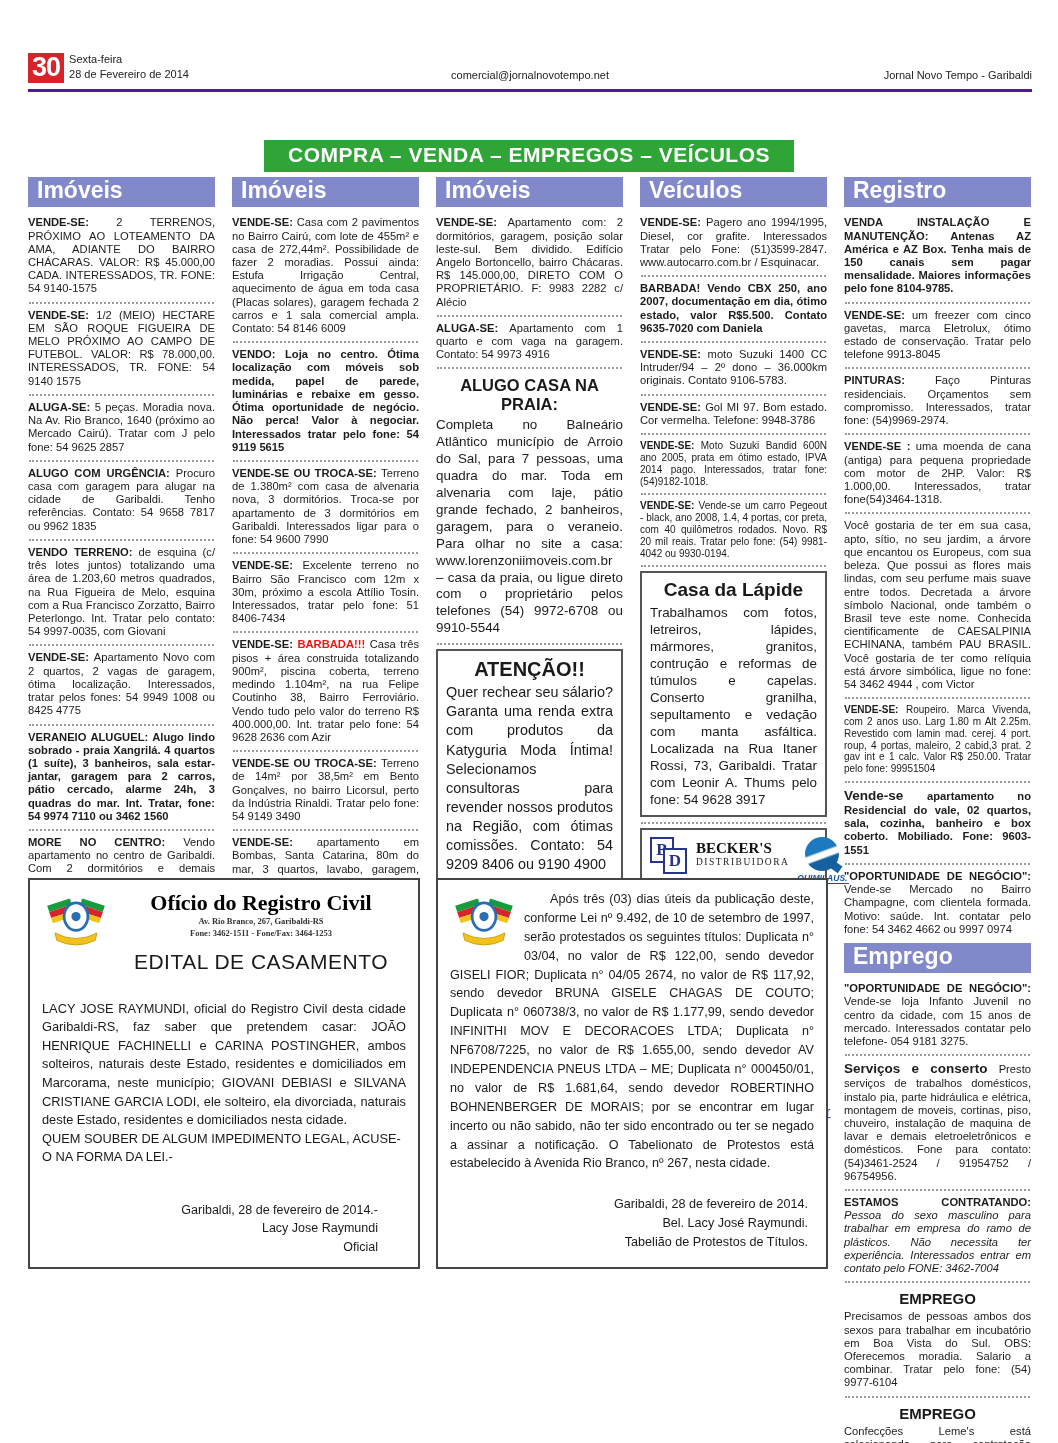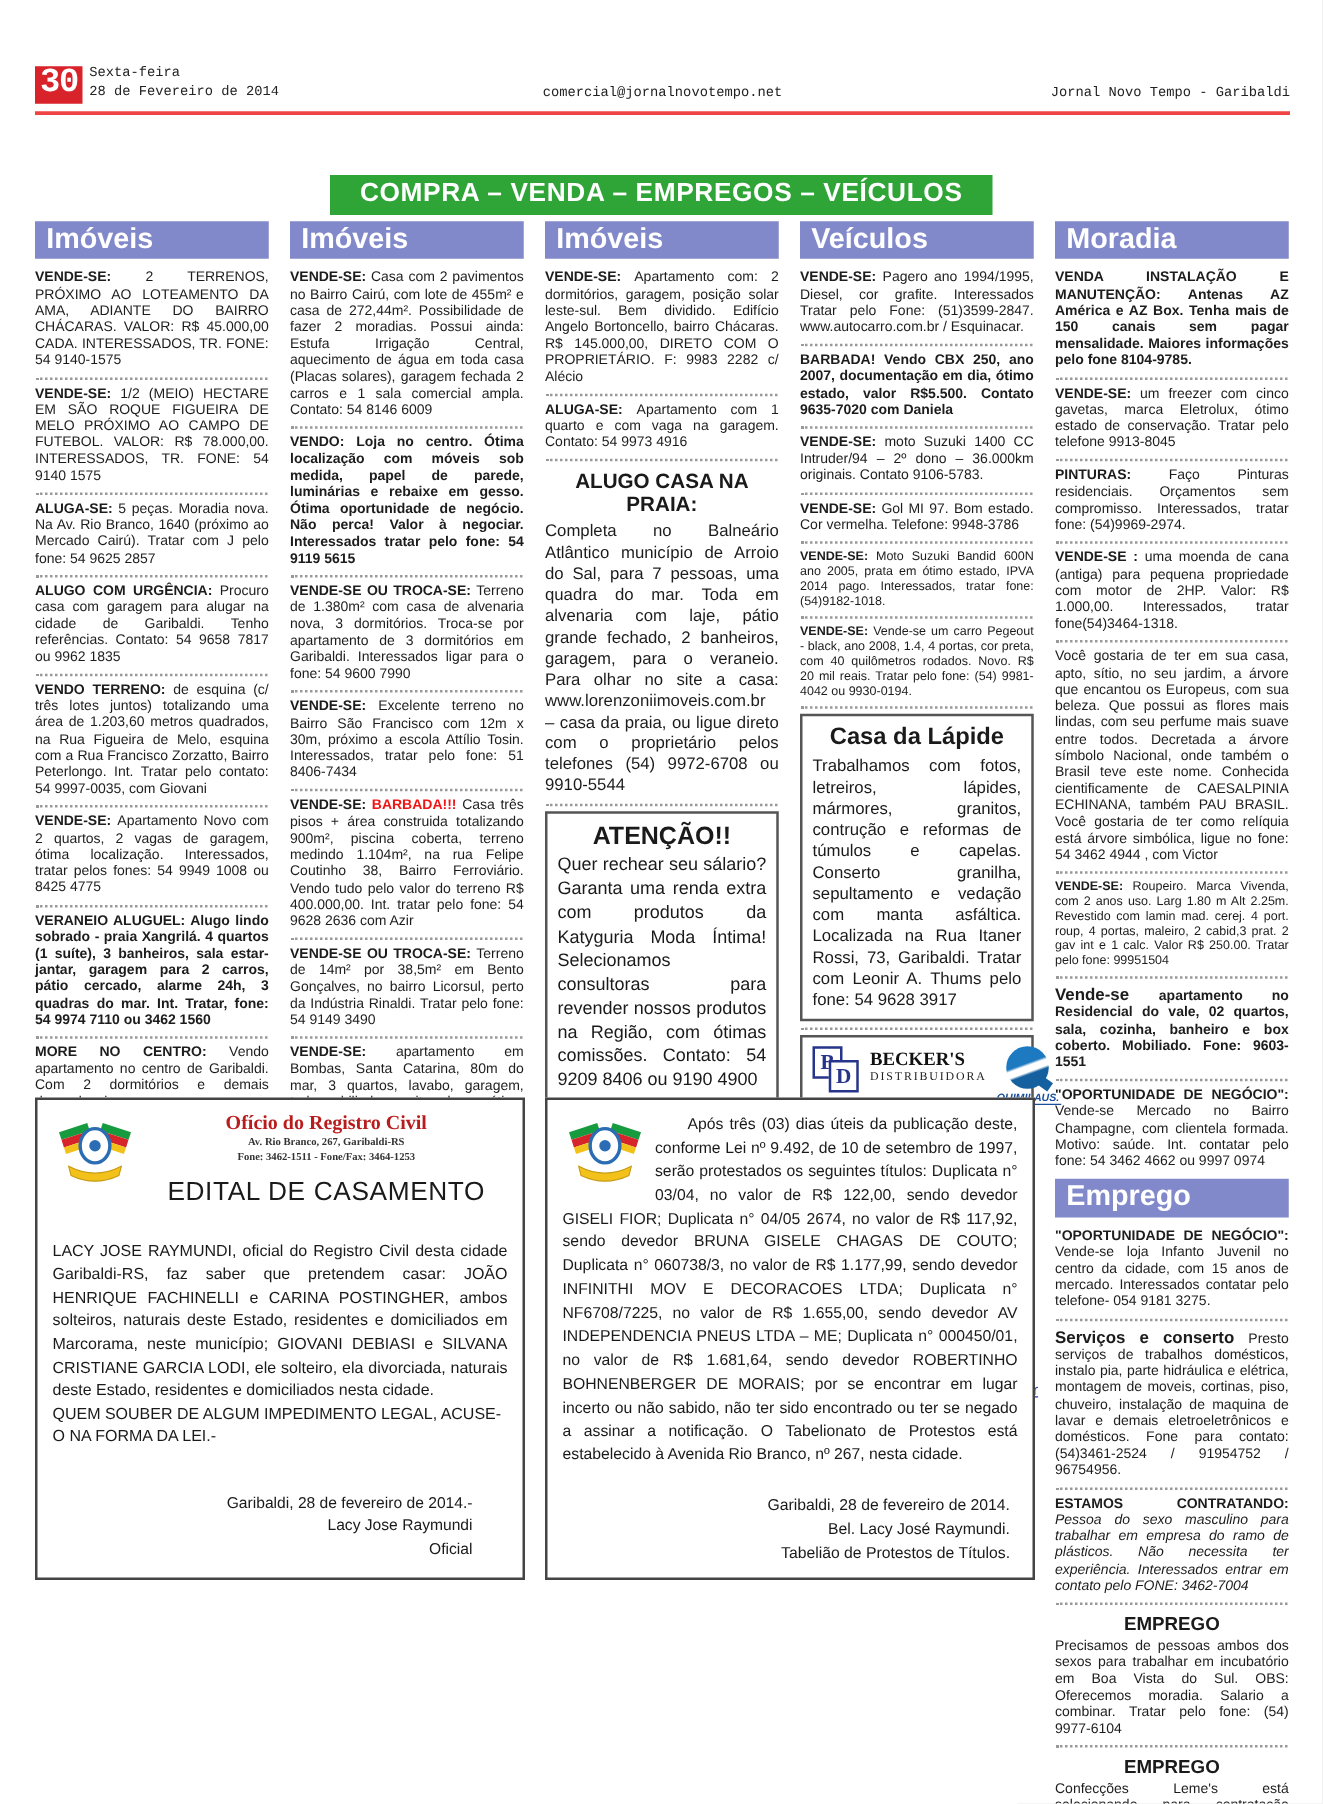--- a/index.html
+++ b/index.html
@@ -4,21 +4,21 @@
 <style>
   * { margin:0; padding:0; box-sizing:border-box; }
   html,body { background:#e8e8e8; }
   .page {
     position:relative; width:1058px; height:1443px; margin:0 auto;
     background:#ffffff; overflow:hidden; color:#1a1a1a;
     font-family:"Liberation Sans", sans-serif;
   }
   
   .topbar { position:absolute; top:50px; left:28px; right:26px; height:42px;
-    border-bottom:3px solid #ef4444;font-family:Liberation Mono, monospace; }
+    border-bottom:3px solid #4c1d95; }
   .topbar-left { position:absolute; left:0; bottom:6px; display:flex; align-items:flex-end; gap:5px; }
   .pagenum { background:#d8232a; color:#fff; font-weight:bold; font-size:27px;
     padding:1px 4px 2px; line-height:1; letter-spacing:-1px; }
   .dateblock { font-size:11px; line-height:1.35; color:#222; padding-bottom:1px; }
   .topbar-center { position:absolute; left:0; right:0; bottom:8px; text-align:center; font-size:11px; color:#222; }
   .topbar-right { position:absolute; right:0; bottom:8px; font-size:11px; color:#222; }
   
   .masthead { position:absolute; top:93px; left:0; width:100%; text-align:center;
     font-weight:bold; font-size:51px; letter-spacing:0px; color:#131313; line-height:1; }
   .masthead .dollar { color:#e5201d; }
@@ -71,21 +71,21 @@
   .beckers-body { font-size:12.3px; line-height:1.28; text-align:justify; }
   .beckers-body .req { font-weight:bold; }
   .beckers-body .site { font-style:italic; }
   .beckers-link { font-size:12.3px; line-height:1.3; color:#2330c8; text-decoration:underline; cursor:pointer; }
   .beckers-plain { font-size:12.3px; line-height:1.3; }
   
   .bottom-boxes { position:absolute; top:878px; left:0; width:800px; display:flex; gap:16px; }
   .legal-box { flex:1 1 0; background:#fff; border:2px solid #444; padding:10px 12px; min-height:352px; position:relative; }
   .crest { float:left; width:64px; height:62px; margin:2px 8px 4px 2px; }
   .rc-head { text-align:center; }
-  .rc-title { font-family:"Liberation Serif", serif; font-weight:bold; font-size:16px; color:#b91c1c; }
+  .rc-title { font-family:"Liberation Serif", serif; font-weight:bold; font-size:22px; color:#000000; }
   .rc-addr { font-family:"Liberation Serif", serif; font-weight:bold; font-size:8.5px; color:#333; line-height:1.4; }
   .rc-sub { font-family:Liberation Sans, sans-serif; font-size:21px; margin-top:10px; letter-spacing:0.5px; }
   .rc-body { clear:none; font-size:12.8px; line-height:1.45; text-align:justify; margin-top:26px; }
   .rc-body2 { font-size:12.8px; line-height:1.45; text-align:left; }
   .legal-sign { text-align:right; font-size:12.5px; line-height:1.5; margin-top:34px; padding-right:28px; }
   .ei-title { text-align:center; font-weight:bold; font-size:24px; letter-spacing:0.5px; margin-bottom:4px; }
   .ei-body { font-size:12.6px; line-height:1.5; text-align:justify; }
   .ei-body .indent { display:inline-block; width:26px; }
   .ei-sign { text-align:right; font-size:12.6px; line-height:1.5; margin-top:22px; padding-right:6px; }
 </style>
@@ -284,21 +284,21 @@
             <p class="beckers-body">Excelente oportunidade. Empresa química no segmento de química industrial e tratamento de águas industriais seleciona profissional para atuar na Região da Serra.</p>
             <p class="beckers-body"><b class="req">Requisitos:</b> veículo e conhecimentos em vendas. Empresa oferece treinamento e ajuda de custo. <i class="site">Site:</i></p>
             <div class="beckers-link">www.beckersdistribuidora.com.br</div>
             <div class="beckers-link">www.quimilaus.com.br</div>
             <div class="beckers-plain">Enviar currículo p/e-mail:</div>
             <div class="beckers-link">bdcomercial@sinos.net</div>
           </div>
         </div>
     </div>
     <div class="col">
-      <div class="col-banner">Moradia</div>
+      <div class="col-banner">Registro</div>
       <div class="col-items">
           <div class="ad-wrap">
             <p class="ad bold"><b class="ad-lead">VENDA INSTALAÇÃO E MANUTENÇÃO: </b><span class="ad-body">Antenas AZ América e AZ Box. Tenha mais de 150 canais sem pagar mensalidade. Maiores informações pelo fone 8104-9785.</span></p>
           </div>
           <div class="sep"></div>
           <div class="ad-wrap">
             <p class="ad "><b class="ad-lead">VENDE-SE: </b><span class="ad-body">um freezer com cinco gavetas, marca Eletrolux, ótimo estado de conservação. Tratar pelo telefone 9913-8045</span></p>
           </div>
           <div class="sep"></div>
           <div class="ad-wrap">

